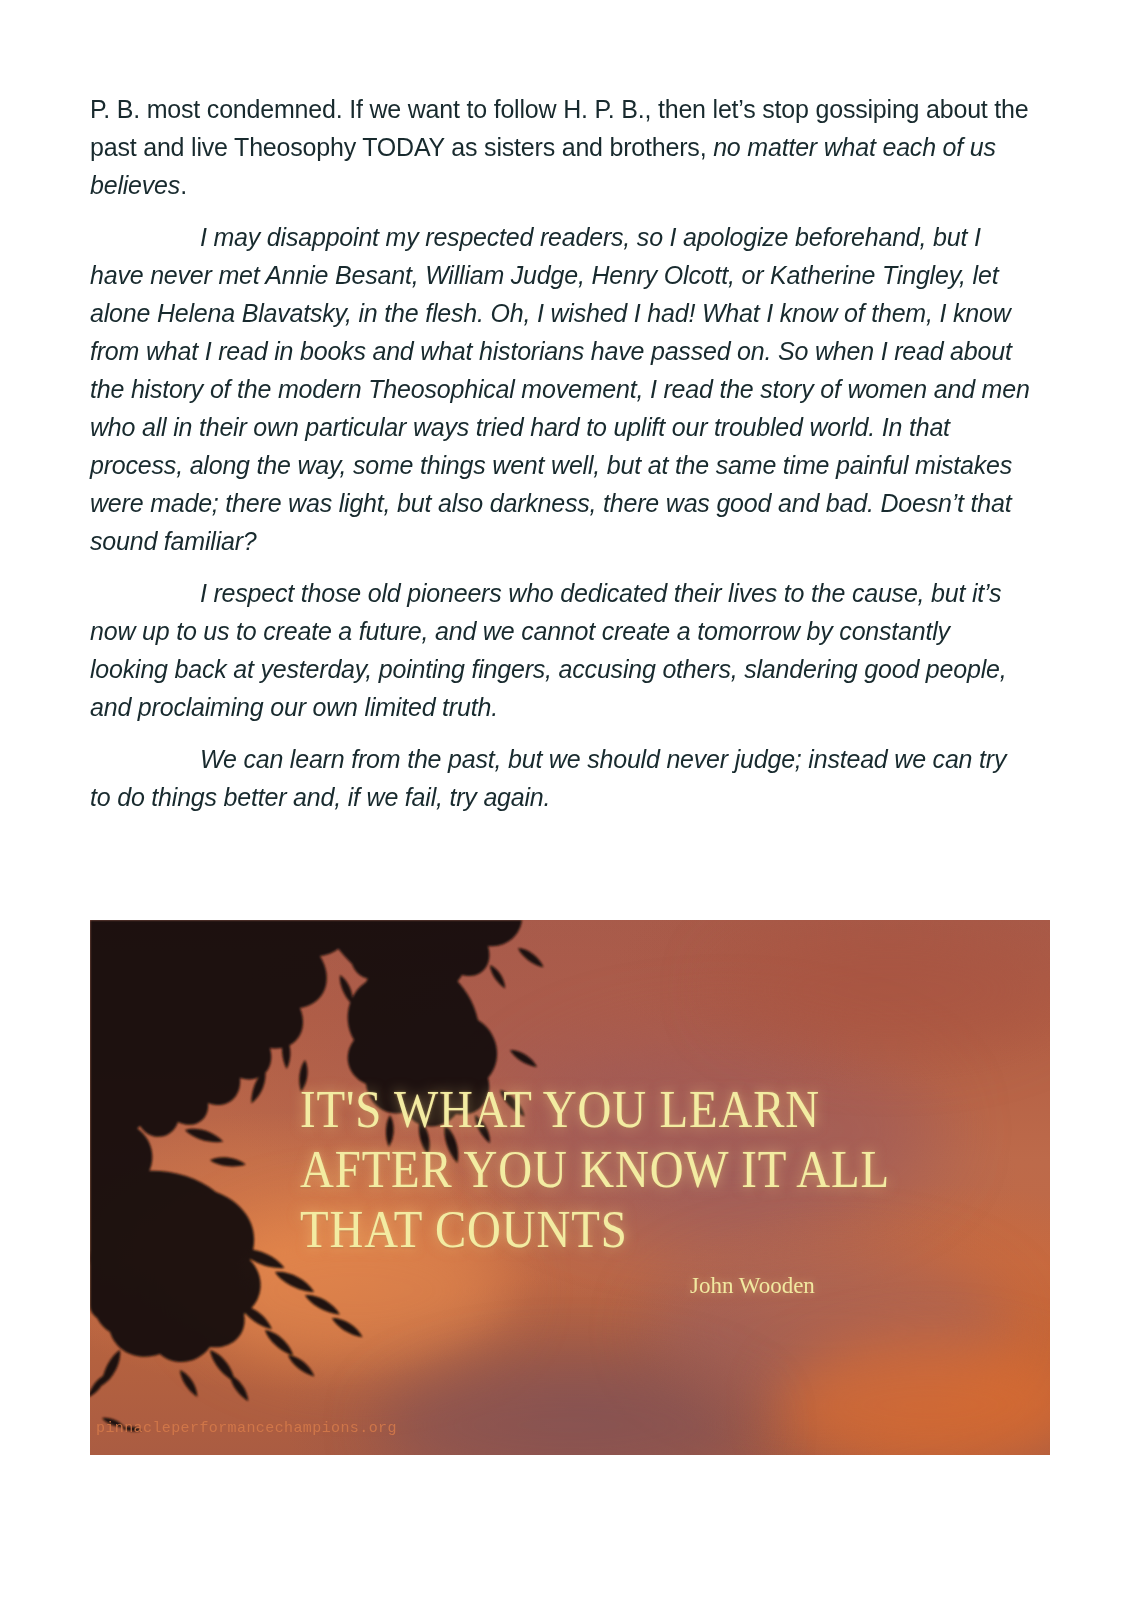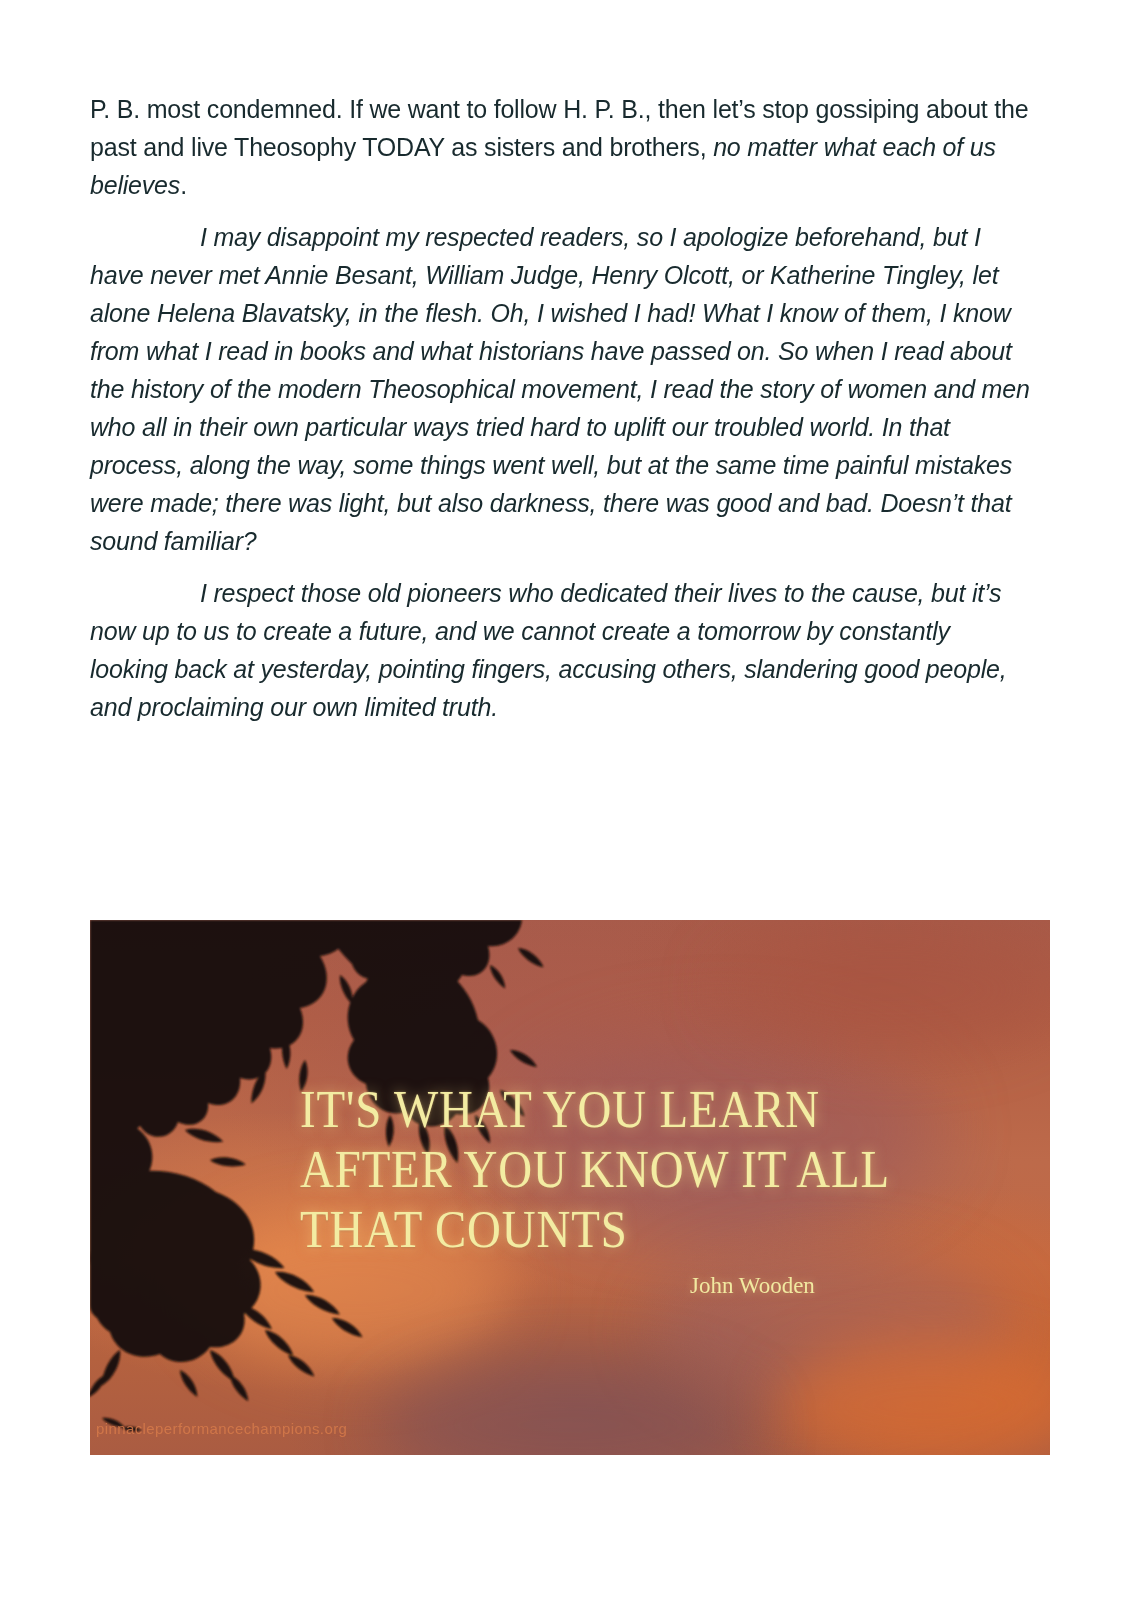--- a/index.html
+++ b/index.html
@@ -53,35 +53,36 @@
   }
   .attribution {
     position:absolute; left:600px; top:353px;
     font-family:"Liberation Serif", "DejaVu Serif", serif;
     font-size:23px; color:#f1e9a0;
     text-shadow:0 0 10px rgba(255,224,140,0.45);
     white-space:nowrap;
   }
   .watermark {
     position:absolute; left:6px; top:500px;
-    font-family:Liberation Sans, sans-serif;
+    font-family:Liberation Mono, monospace;
     font-size:15px; letter-spacing:0.4px;
     color:rgba(214,122,74,0.85);
     white-space:nowrap;
   }
 </style>
 </head>
 <body>
 
 <div class="page">
 
   <div class="doc">
       <p><span>P. B. most condemned. If we want to follow H. P. B., then let’s stop gossiping about the past and live Theosophy TODAY as sisters and brothers, </span><span class="italic">no matter what each of us believes</span><span>.</span></p>
       <p class="indent"><span>I may disappoint my respected readers, so I apologize beforehand, but I have never met Annie Besant, William Judge, Henry Olcott, or Katherine Tingley, let alone Helena Blavatsky, in the flesh. Oh, I wished I had! What I know of them, I know from what I read in books and what historians have passed on. So when I read about the history of the modern Theosophical movement, I read the story of women and men who all in their own particular ways tried hard to uplift our troubled world. In that process, along the way, some things went well, but at the same time painful mistakes were made; there was light, but also darkness, there was good and bad. Doesn’t that sound familiar?</span></p>
       <p class="indent"><span>I respect those old pioneers who dedicated their lives to the cause, but it’s now up to us to create a future, and we cannot create a tomorrow by constantly looking back at yesterday, pointing fingers, accusing others, slandering good people, and proclaiming our own limited truth.</span></p>
+      <p class="indent"><span>We can learn from the past, but we should never judge; instead we can try to do things better and, if we fail, try again.</span></p>
     </div>
 
   <div class="photo">
     <div class="cloud c1"></div>
     <div class="cloud c2"></div>
     <div class="cloud c3"></div>
     <div class="cloud c4"></div>
     <div class="cloud c5"></div>
     <div class="cloud c6"></div>
 

